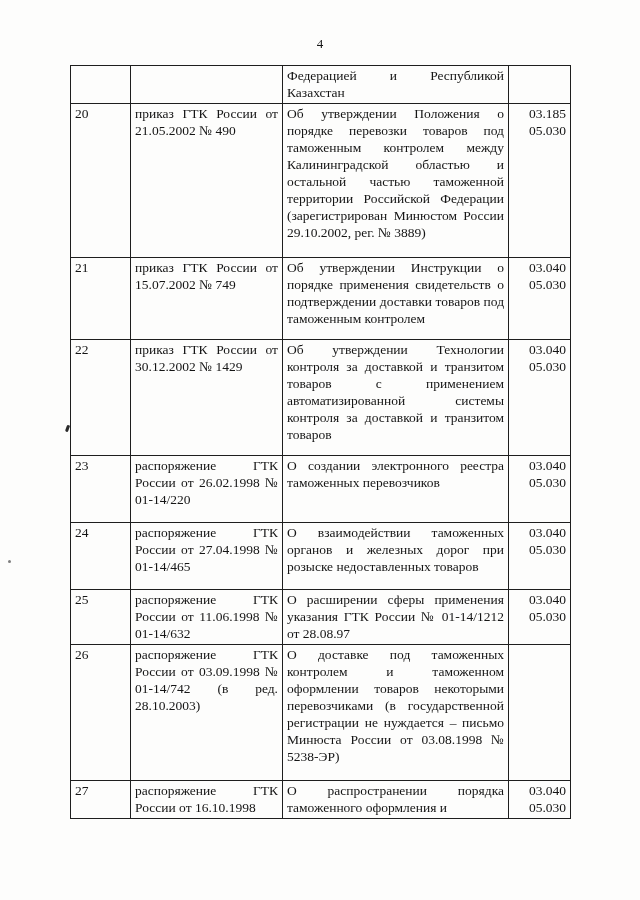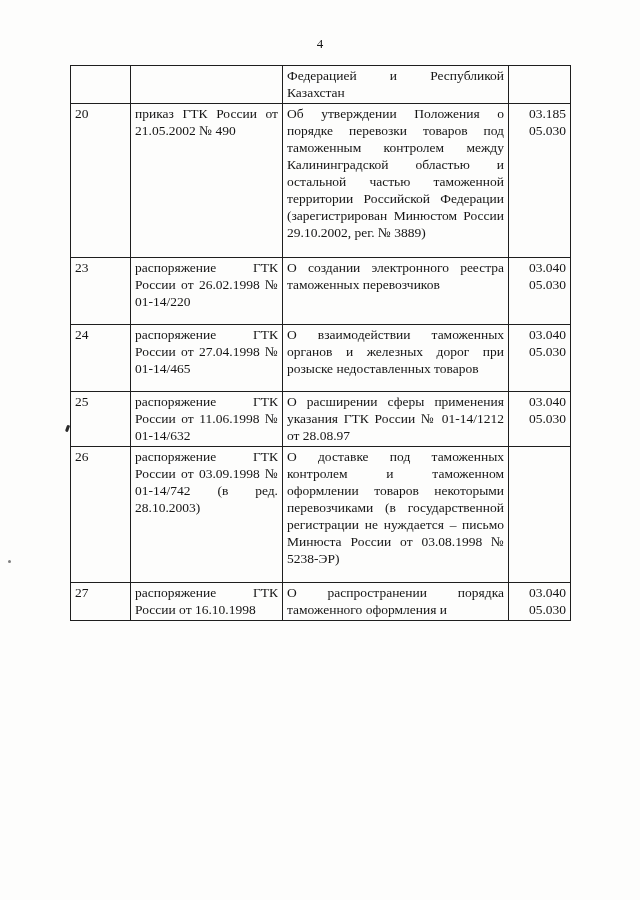--- a/index.html
+++ b/index.html
@@ -100,20 +100,34 @@
       <td class="cell-desc">Федерацией и Республикой Казахстан</td>
       <td class="cell-codes"></td>
     </tr>
     <tr style="height:154px">
       <td class="cell-num">20</td>
       <td class="cell-doc">приказ ГТК России от 21.05.2002 № 490</td>
       <td class="cell-desc">Об утверждении Положения о порядке перевозки товаров под таможенным контролем между Калининградской областью и остальной частью таможенной территории Российской Федерации (зарегистрирован Минюстом России 29.10.2002, рег. № 3889)</td>
       <td class="cell-codes">03.185
 05.030</td>
     </tr>
+    <tr style="height:82px">
+      <td class="cell-num">21</td>
+      <td class="cell-doc">приказ ГТК России от 15.07.2002 № 749</td>
+      <td class="cell-desc">Об утверждении Инструкции о порядке применения свидетельств о подтверждении доставки товаров под таможенным контролем</td>
+      <td class="cell-codes">03.040
+05.030</td>
+    </tr>
+    <tr style="height:116px">
+      <td class="cell-num">22</td>
+      <td class="cell-doc">приказ ГТК России от 30.12.2002 № 1429</td>
+      <td class="cell-desc">Об утверждении Технологии контроля за доставкой и транзитом товаров с применением автоматизированной системы контроля за доставкой и транзитом товаров</td>
+      <td class="cell-codes">03.040
+05.030</td>
+    </tr>
     <tr style="height:67px">
       <td class="cell-num">23</td>
       <td class="cell-doc">распоряжение ГТК России от 26.02.1998 № 01-14/220</td>
       <td class="cell-desc">О создании электронного реестра таможенных перевозчиков</td>
       <td class="cell-codes">03.040
 05.030</td>
     </tr>
     <tr style="height:67px">
       <td class="cell-num">24</td>
       <td class="cell-doc">распоряжение ГТК России от 27.04.1998 № 01-14/465</td>

